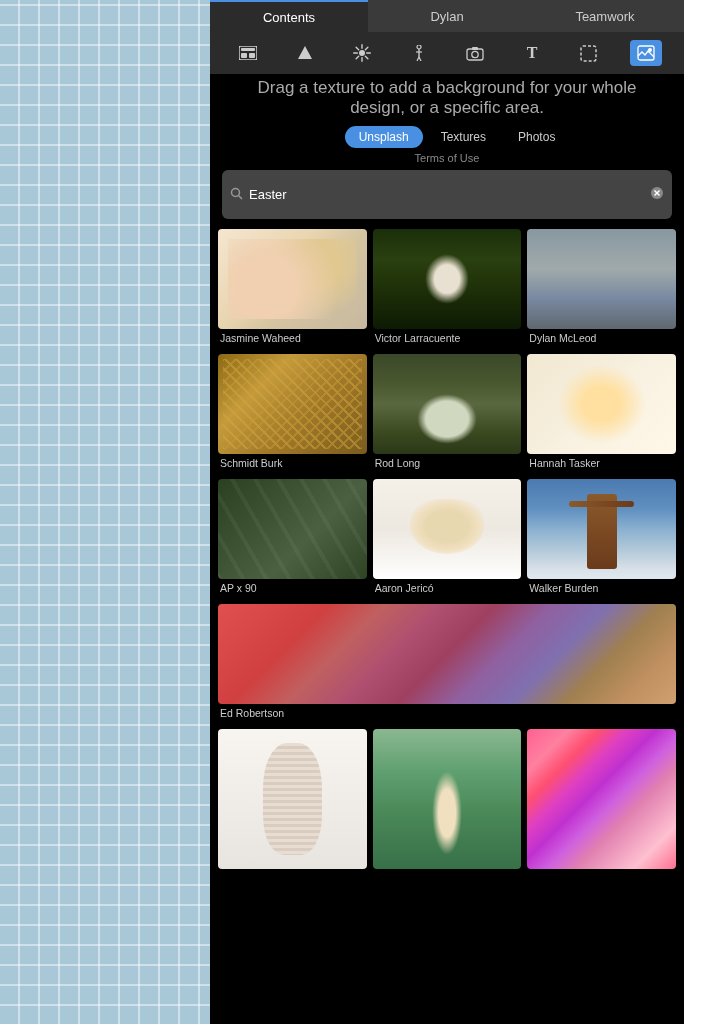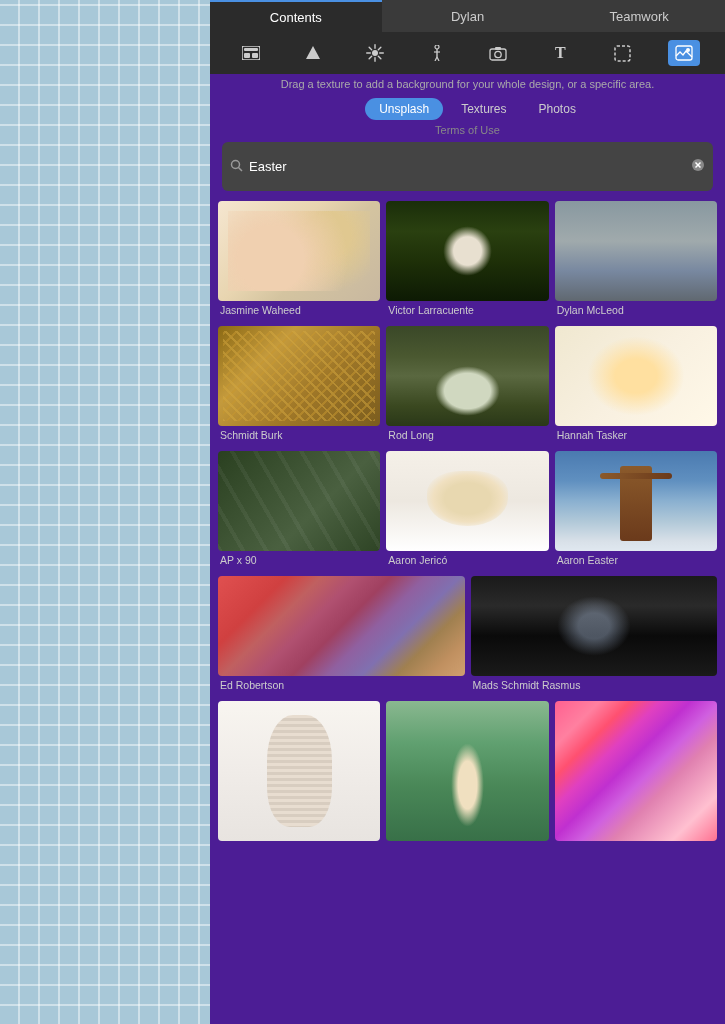--- a/index.html
+++ b/index.html
@@ -25,23 +25,23 @@
       width: 100%;
       height: 100%;
       background-color: #a8c8d8;
       background-image:
         repeating-linear-gradient(0deg, transparent, transparent 18px, rgba(255,255,255,0.45) 18px, rgba(255,255,255,0.45) 20px),
         repeating-linear-gradient(90deg, transparent, transparent 18px, rgba(255,255,255,0.45) 18px, rgba(255,255,255,0.45) 20px);
     }
 
     
     .panel {
-      width: 515px;
+      width: 474px;
       height: 1024px;
-      background: #4c1d95;
+      background: #000000;
       display: flex;
       flex-direction: column;
       overflow: hidden;
     }
 
     
     .tabs {
       display: flex;
       height: 32px;
       flex-shrink: 0;
@@ -88,21 +88,21 @@
     }
 
     .toolbar-icon.active {
       background: #4a90e2;
       color: #fff;
     }
 
     
     .hint-text {
       text-align: center;
-      font-size: 11px;
+      font-size: 17px;
       color: #aaa;
       padding: 4px 32px 8px;
       flex-shrink: 0;
     }
 
     
     .sub-tabs {
       display: flex;
       justify-content: center;
       gap: 4px;
@@ -518,33 +518,29 @@
       <div class="grid-item">
         <div class="grid-item-image img-ap"></div>
         <div class="grid-item-label">AP x 90</div>
       </div>
       <div class="grid-item">
         <div class="grid-item-image img-daniel"></div>
         <div class="grid-item-label">Aaron Jericó</div>
       </div>
       <div class="grid-item">
         <div class="grid-item-image img-aaron"></div>
-        <div class="grid-item-label">Aaron Easter</div>
+        <div class="grid-item-label">Walker Burden</div>
       </div>
     </div>
 
     <div class="grid-row">
       <div class="grid-item">
         <div class="grid-item-image img-ed"></div>
         <div class="grid-item-label">Ed Robertson</div>
       </div>
-      <div class="grid-item">
-        <div class="grid-item-image img-mads"></div>
-        <div class="grid-item-label">Mads Schmidt Rasmus</div>
-      </div>
     </div>
 
     <div class="grid-row">
       <div class="grid-item">
         <div class="grid-item-image img-row4a tall"></div>
       </div>
       <div class="grid-item">
         <div class="grid-item-image img-row4b tall"></div>
       </div>
       <div class="grid-item">

